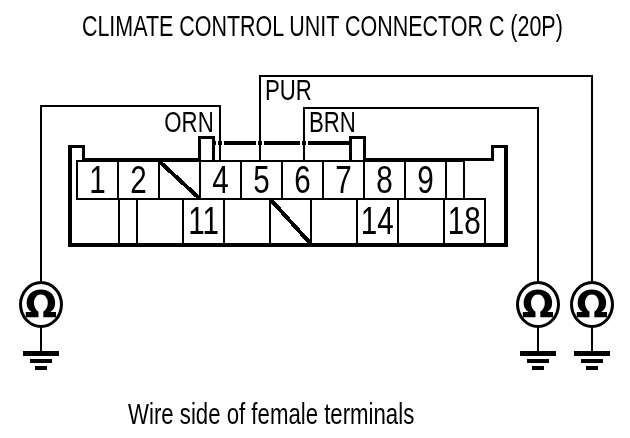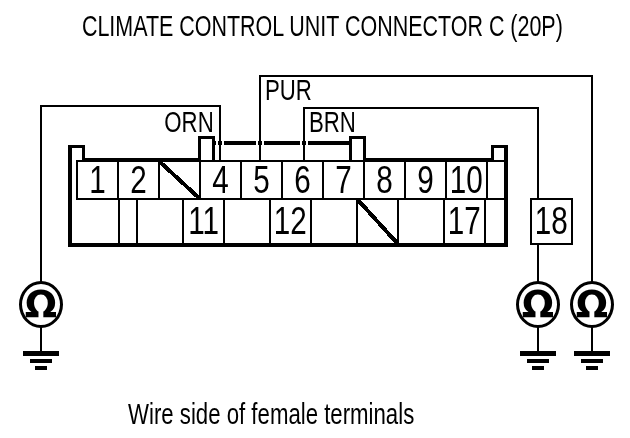--- a/index.html
+++ b/index.html
@@ -109,38 +109,32 @@
       </div>
     <div class="cell">
         <span>7</span>
       </div>
     <div class="cell">
         <span>8</span>
       </div>
     <div class="cell">
         <span>9</span>
       </div>
-    <div class="cell">
-        <span>10</span>
-      </div>
     <div class="cell filler-top"></div>
   </div>
   <div class="row row-bottom" style="left:74px;top:198px;">
     <div class="cell filler-bottom"></div>
     <div class="cell">
         <span>11</span>
       </div>
-    <div class="cell">
-        <span>12</span>
-      </div>
     <div class="cell missing">
         <span></span>
       </div>
     <div class="cell">
-        <span>17</span>
+        <span>14</span>
       </div>
     <div class="cell">
         <span>18</span>
       </div>
   </div>
 
   <div class="line" style="left:68px;top:243px;width:440px;height:4px;"></div>
 
   <div class="meter-circle" style="left:19px;top:281px;">
     <span class="omega">Ω</span>

